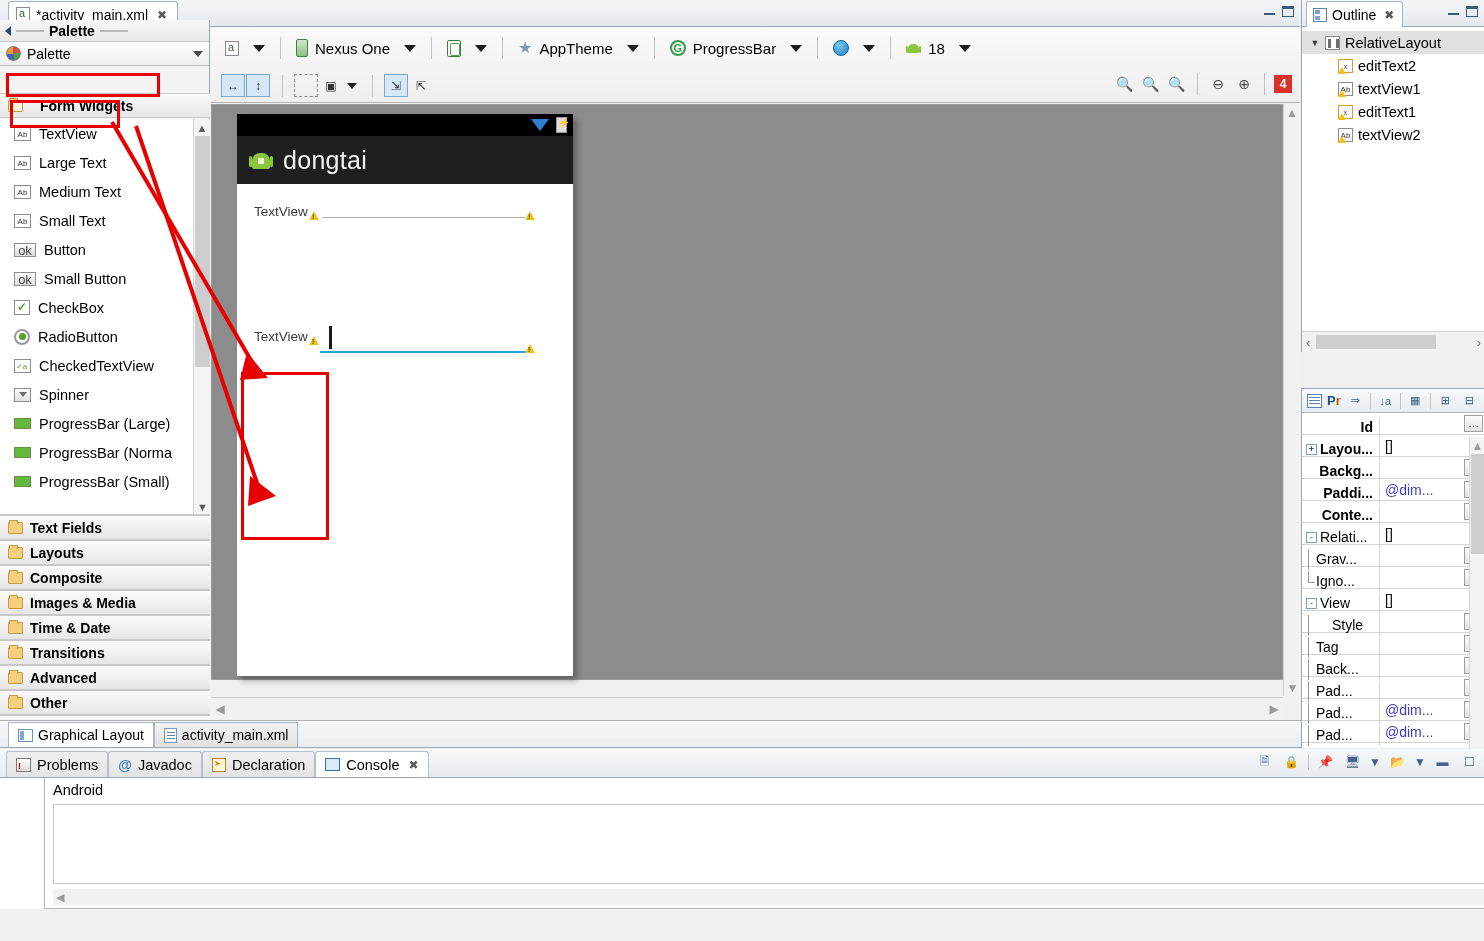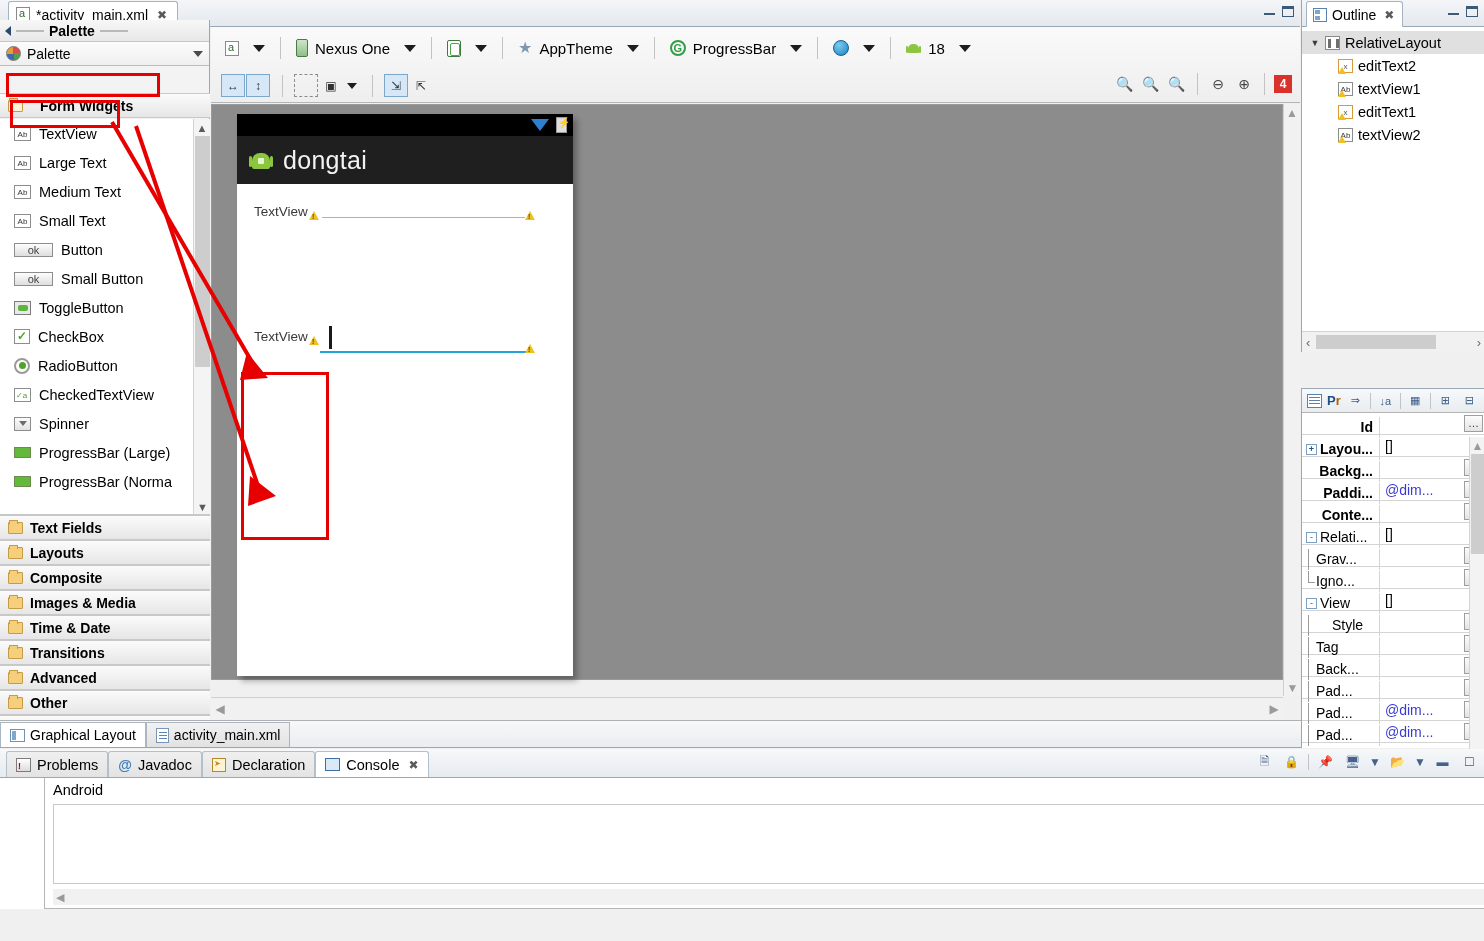--- a/index.html
+++ b/index.html
@@ -92,22 +92,22 @@
   }
   .pal-item{
     height:29px; display:flex; align-items:center; gap:8px; padding-left:14px;
     font-size:14.5px;
   }
   .ab-ico{
     width:17px;height:14px;border:1px solid #8d8d8d;background:#fff;
     font-size:8px;line-height:13px;text-align:center;color:#333;flex:0 0 auto;
   }
   .ok-ico{
-    width:39px;height:14px;border:1px solid #8d8d8d;background:linear-gradient(#fdfdfd,#dedede);
-    font-size:11px;line-height:13px;text-align:center;color:#444;flex:0 0 auto;
+    width:22px;height:14px;border:1px solid #8d8d8d;background:linear-gradient(#fdfdfd,#dedede);
+    font-size:13px;line-height:13px;text-align:center;color:#444;flex:0 0 auto;
   }
   .tog-ico{
     width:17px;height:14px;border:1px solid #7c7c7c;background:#e9e9e9;flex:0 0 auto;
     display:flex;align-items:center;justify-content:center;
   }
   .tog-ico i{ display:block;width:10px;height:6px;background:#5eb53e;border-radius:2px;}
   .cb-ico{
     width:16px;height:15px;border:1px solid #8d8d8d;background:#fff;flex:0 0 auto;
     color:#4fa32b;font-size:12px;line-height:13px;text-align:center;font-weight:bold;
   }
@@ -227,21 +227,21 @@
   
   #cv-vsb{ position:absolute; right:0; top:104px; width:17px; height:592px; background:#f1f1f1; border-left:1px solid #cfcfcf;}
   #cv-hsb{ position:absolute; left:211px; top:697px; width:1072px; height:22px; background:#f1f1f1; border-top:1px solid #cfcfcf;}
   .sbarrow{ display:flex;align-items:center;justify-content:center;color:#9a9a9a;font-size:12px; }
 
   
   #edtabs{
     position:absolute; left:0; top:720px; width:1463px; height:28px;
     background:linear-gradient(#f8f8f8,#e9edf1);
     border-top:1px solid #b0b0b0; border-bottom:1px solid #9ba7b4;
-    display:flex; align-items:flex-end; padding-left:0;
+    display:flex; align-items:flex-end; padding-left:8px;
   }
   .edtab{
     display:flex;align-items:center;gap:5px;height:25px;padding:0 9px;
     border:1px solid #a9b6c3; border-bottom:none; font-size:14px;
     background:linear-gradient(#f1f1f1,#e2e2e2);
   }
   .edtab.active{ background:#fff; }
   .gl-ico{ width:15px;height:13px;border:1px solid #6f93b8;background:#fff;position:relative;}
   .gl-ico:after{content:"";position:absolute;left:1px;top:1px;width:4px;height:9px;background:#7fa8cf;}
   .xl-ico{ width:13px;height:15px;border:1px solid #7b95b5;background:#fff;position:relative;}
@@ -441,26 +441,20 @@
       </div>
       <div class="pal-item">
         <span class="ok-ico">ok</span>
         <span>Button</span>
       </div>
       <div class="pal-item">
         <span class="ok-ico">ok</span>
         <span>Small Button</span>
       </div>
       <div class="pal-item">
-        <span class="tog-ico">
-            <i></i>
-          </span>
-        <span>ToggleButton</span>
-      </div>
-      <div class="pal-item">
         <span class="cb-ico">✓</span>
         <span>CheckBox</span>
       </div>
       <div class="pal-item">
         <span class="rb-ico">
             <i></i>
           </span>
         <span>RadioButton</span>
       </div>
       <div class="pal-item">
@@ -473,20 +467,24 @@
           </span>
         <span>Spinner</span>
       </div>
       <div class="pal-item">
         <span class="pb-ico"></span>
         <span>ProgressBar (Large)</span>
       </div>
       <div class="pal-item">
         <span class="pb-ico"></span>
         <span>ProgressBar (Norma</span>
+      </div>
+      <div class="pal-item">
+        <span class="pb-ico"></span>
+        <span>ProgressBar (Small)</span>
       </div>
 
       <div id="pal-scroll" style="height:396px;">
         <div class="sb-up">▲</div>
         <div id="pal-thumb"></div>
         <div class="sb-dn" style="position:absolute;bottom:0;width:17px;">▼</div>
       </div>
     </div>
 
     <div id="pal-cats">

